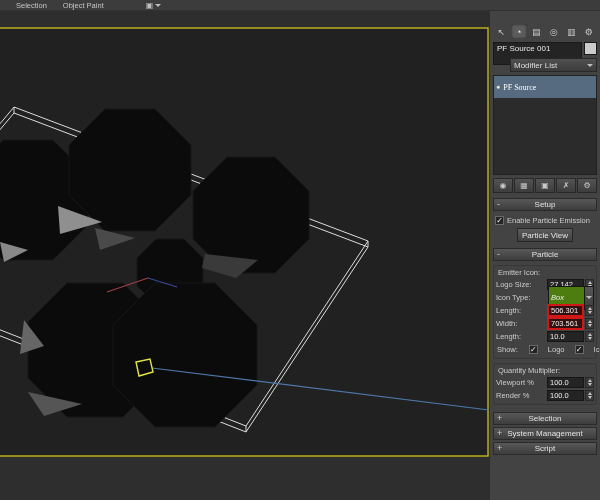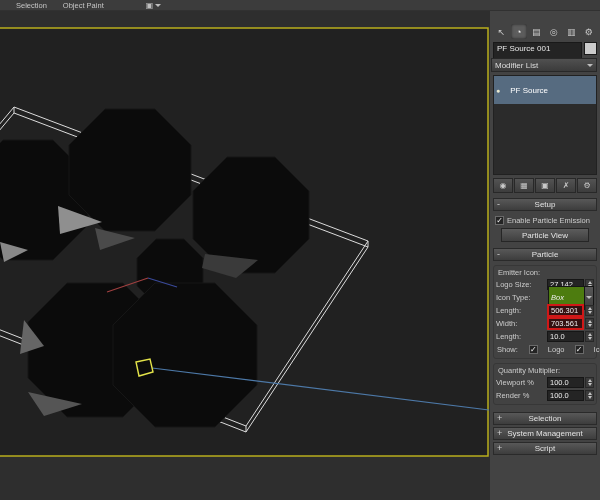--- a/index.html
+++ b/index.html
@@ -25,27 +25,27 @@
   .tabs { position:absolute; top:13px; left:3px; right:3px; height:15px; display:flex; gap:1px; }
   .tab { width:17px; height:15px; display:flex; align-items:center; justify-content:center;
     color:#c8c8c8; font-size:9px; border-radius:2px; }
   .tab.active { background:#5c5c5c; box-shadow:inset 0 0 3px #1d1d1d; color:#f0f0f0; }
 
   .name-row { position:absolute; top:31px; left:3px; right:3px; height:23px; display:flex; gap:2px; }
   .name-field { flex:1; background:#242424; border:1px solid #191919; color:#e8e8e8; font-size:8px;
     line-height:11px; padding:0 3px; overflow:hidden; white-space:nowrap; }
   .color-swatch { width:13px; height:13px; background:#cccccc; border:1px solid #191919; }
 
-  .modlist { position:absolute; top:47px; left:1px; right:3px; height:14px;
+  .modlist { position:absolute; top:47px; left:20px; right:3px; height:14px;
     background:linear-gradient(#505050,#3b3b3b); border:1px solid #282828;
     display:flex; align-items:center; padding:0 3px; color:#dedede; }
   .modlist .dar { margin-left:auto; }
 
   .stack { position:absolute; top:64px; left:3px; right:3px; height:100px; background:#2b2b2b; border:1px solid #212121; }
-  .stack-row { height:28px; display:flex; align-items:center; gap:10px; padding:0 2px; color:#fff; }
+  .stack-row { height:22px; display:flex; align-items:center; gap:3px; padding:0 2px; color:#fff;font-family:Liberation Serif, serif; }
   .stack-row.selected { background:#566b80; }
   .bulb { font-size:7px; color:#e9e9cf; line-height:13px; }
 
   .stack-tools { position:absolute; top:167px; left:3px; right:3px; height:15px; display:flex; gap:1px; }
   .stool { flex:1; background:linear-gradient(#535353,#3d3d3d); border:1px solid #282828; color:#c9c9c9;
     font-size:8px; display:flex; align-items:center; justify-content:center; font-family:inherit; }
 
   .rollouts { position:absolute; top:187px; left:3px; right:3px; bottom:0; display:flex; flex-direction:column; gap:2px; }
   .rollout-h { height:13px; flex:0 0 13px; background:linear-gradient(#585858,#3d3d3d); border:1px solid #2a2a2a;
     display:flex; align-items:center; color:#e2e2e2; padding:0 3px; }
@@ -53,21 +53,21 @@
   .rollout-h .rt { flex:1; text-align:center; margin-right:8px; font-size:8px; }
 
   .rbody { display:flex; flex-direction:column; padding:1px 0 2px; }
 
   .cb-row { display:flex; align-items:center; gap:3px; height:13px; padding:0 2px; }
   .cb { width:9px; height:9px; flex:0 0 9px; background:#242424; border:1px solid #6a6a6a; color:#f0f0f0;
     font-size:8px; line-height:7px; text-align:center; overflow:hidden; }
   .cb-lbl { font-size:7.5px; color:#cccccc; white-space:nowrap; }
 
   .btn-row { display:flex; justify-content:center; padding:1px 0 2px; }
-  .pbtn { width:88px; height:14px; background:linear-gradient(#5c5c5c,#404040); border:1px solid #262626;
+  .pbtn { width:56px; height:14px; background:linear-gradient(#5c5c5c,#404040); border:1px solid #262626;
     border-radius:0; color:#e2e2e2; font-size:8px; font-family:inherit; }
 
   .group { border:1px solid #373737; border-radius:3px; margin:1px 0 3px; padding:1px 1px 2px; background:#424242; }
   .group-title { font-size:7.5px; color:#cccccc; margin:1px 0 1px 3px; }
 
   .spin-row { display:flex; align-items:center; height:13px; padding:0 1px; }
   .spin-row .lbl { flex:1; font-size:7.5px; color:#cccccc; padding-right:3px; white-space:nowrap; }
   .field { width:37px; flex:0 0 37px; height:11px; background:#242424; border:1px solid #161616; color:#eeeeee;
     font-size:7.5px; line-height:9px; padding:0 2px; overflow:hidden; white-space:nowrap; }
   .field.red { border:2px solid #d01818; background:#331010; height:13px; line-height:9px; }

